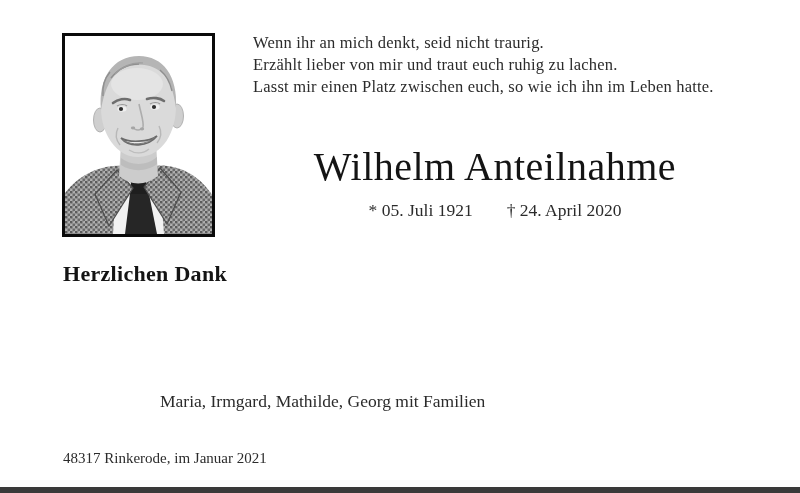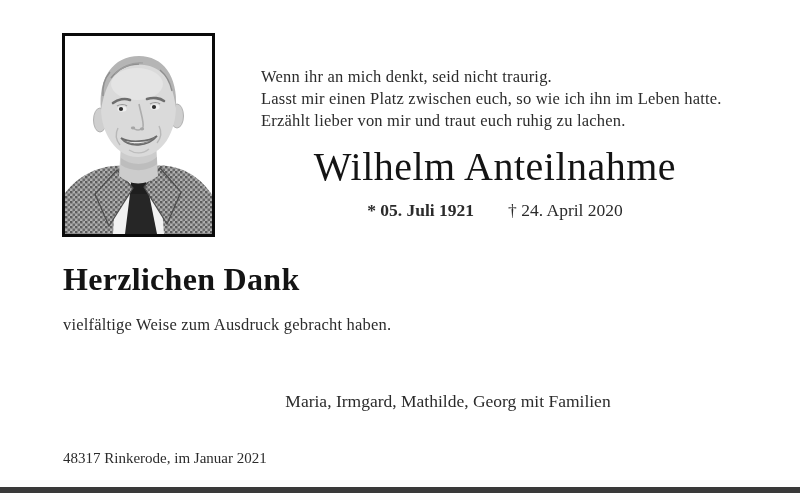--- a/index.html
+++ b/index.html
@@ -21,28 +21,27 @@
     width: 147px;
     height: 198px;
     border: 3px solid #0a0a0a;
     background: #ffffff;
   }
   .photo-frame svg { display: block; }
 
   
   .poem {
     position: absolute;
-    left: 261px;
+    left: 253px;
     top: 32px;
     font-size: 16.5px;
     line-height: 22px;
     color: #2b2b2b;
     white-space: nowrap;
     letter-spacing: 0.2px;
-    margin-top: 34px;
   }
 
   
   .name-block {
     position: absolute;
     left: 255px;
     top: 146px;
     width: 480px;
     text-align: center;
   }
@@ -52,28 +51,28 @@
     color: #141414;
     white-space: nowrap;
     letter-spacing: 0.5px;
   }
   .dates {
     margin-top: 12px;
     font-size: 17.5px;
     color: #2b2b2b;
     white-space: nowrap;
   }
-  .dates .birth { margin-right: 34px; font-weight: bold; }
+  .dates .birth { margin-right: 34px; }
 
   
   .thanks-heading {
     position: absolute;
     left: 63px;
     top: 261px;
-    font-size: 32px;
+    font-size: 22px;
     font-weight: bold;
     color: #141414;
     letter-spacing: 0.3px;
     white-space: nowrap;
   }
   .thanks-body {
     position: absolute;
     left: 63px;
     top: 311px;
     font-size: 16.5px;
@@ -82,21 +81,21 @@
     white-space: nowrap;
     letter-spacing: 0.2px;
   }
 
   
   .family-line {
     position: absolute;
     left: 160px;
     top: 391px;
     width: 576px;
-    text-align: center;
+    text-align: left;
     font-size: 17.5px;
     color: #2b2b2b;
     white-space: nowrap;
   }
 
   
   .place-date {
     position: absolute;
     left: 63px;
     top: 450px;
@@ -182,35 +181,34 @@
 
       <path d="M56,102 C64,112 83,111 92,100 C84,106 64,107 56,102 Z" fill="#e9e9e9" stroke="#6a6a6a" stroke-width="1.6"></path>
       <path d="M58,104 C66,110 82,109 90,101" stroke="#7a7a7a" stroke-width="1" fill="none"></path>
 
       <path d="M64,114 C70,118 78,118 84,113" stroke="#bdbdbd" stroke-width="1.3" fill="none"></path>
     </svg>
   </div>
 
   <div class="poem">
     <div>Wenn ihr an mich denkt, seid nicht traurig.</div>
+    <div>Erzählt lieber von mir und traut euch ruhig zu lachen.</div>
     <div>Lasst mir einen Platz zwischen euch, so wie ich ihn im Leben hatte.</div>
-    <div>Erzählt lieber von mir und traut euch ruhig zu lachen.</div>
   </div>
 
   <div class="name-block">
     <div class="deceased-name">Wilhelm Anteilnahme</div>
     <div class="dates">
       <span class="birth">* 05. Juli 1921</span><span class="death">† 24. April 2020</span>
     </div>
   </div>
 
   <div class="thanks-heading">Herzlichen Dank</div>
 
   <div class="thanks-body">
-    <div>vielfältige Weise zum Ausdruck gebracht haben.</div>
   </div>
 
   <div class="family-line">Maria, Irmgard, Mathilde, Georg mit Familien</div>
 
   <div class="place-date">48317 Rinkerode, im Januar 2021</div>
 
   <div class="bottom-bar"></div>
 
 </div>
 

